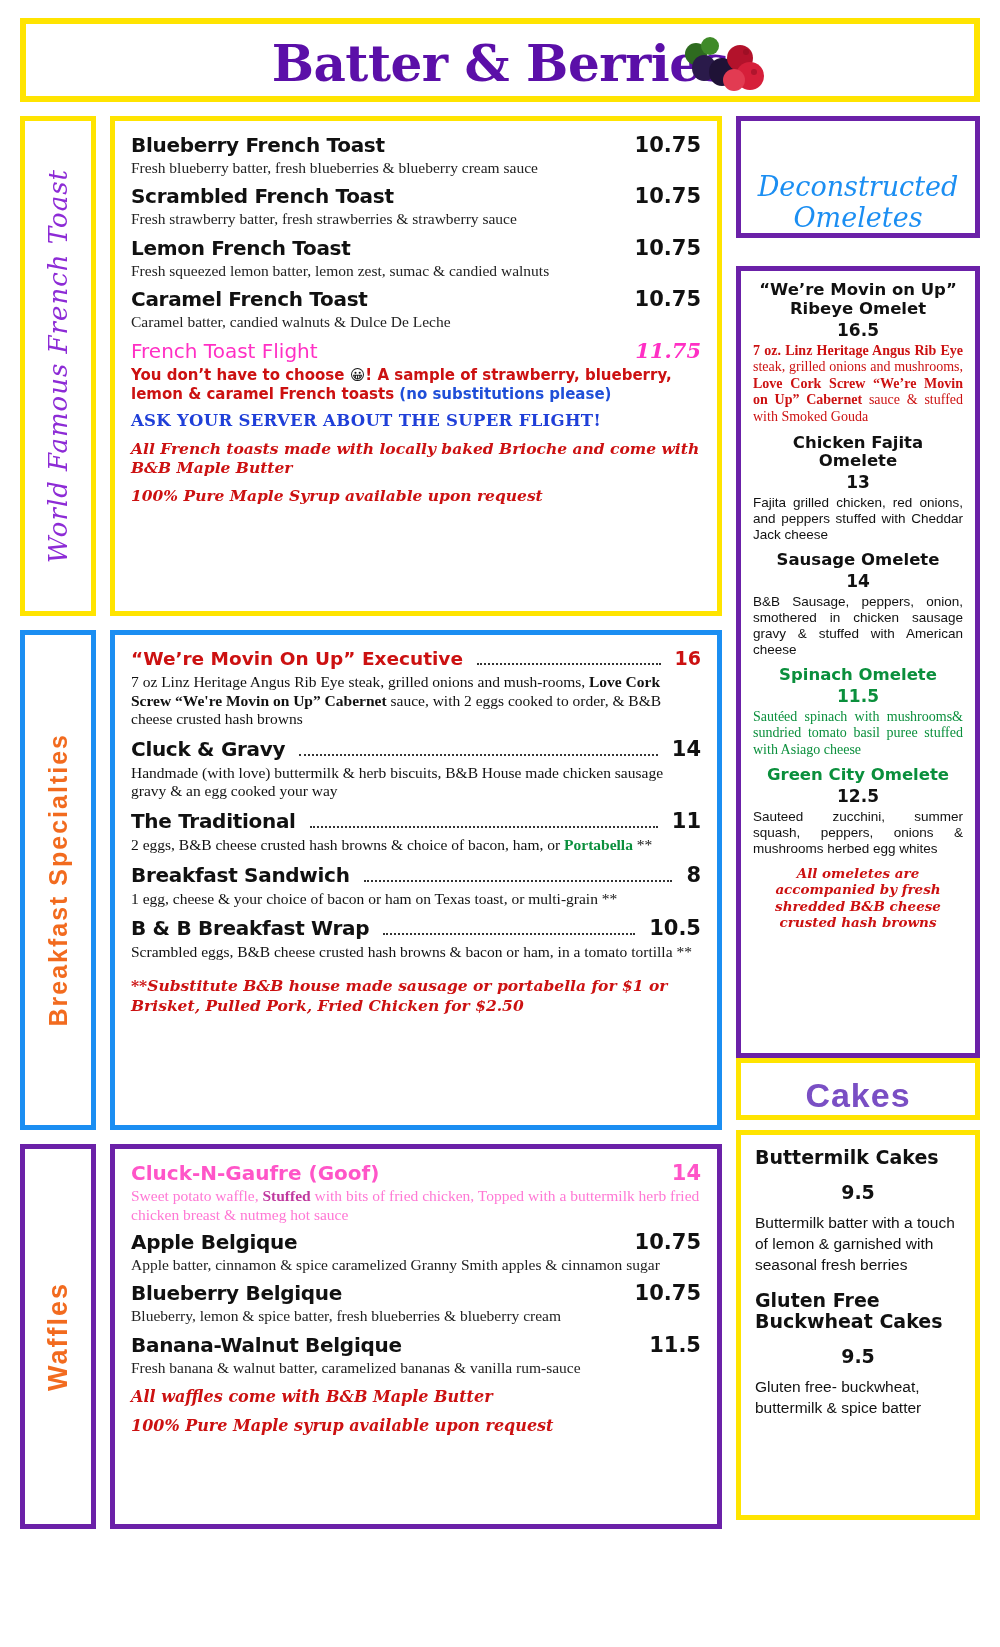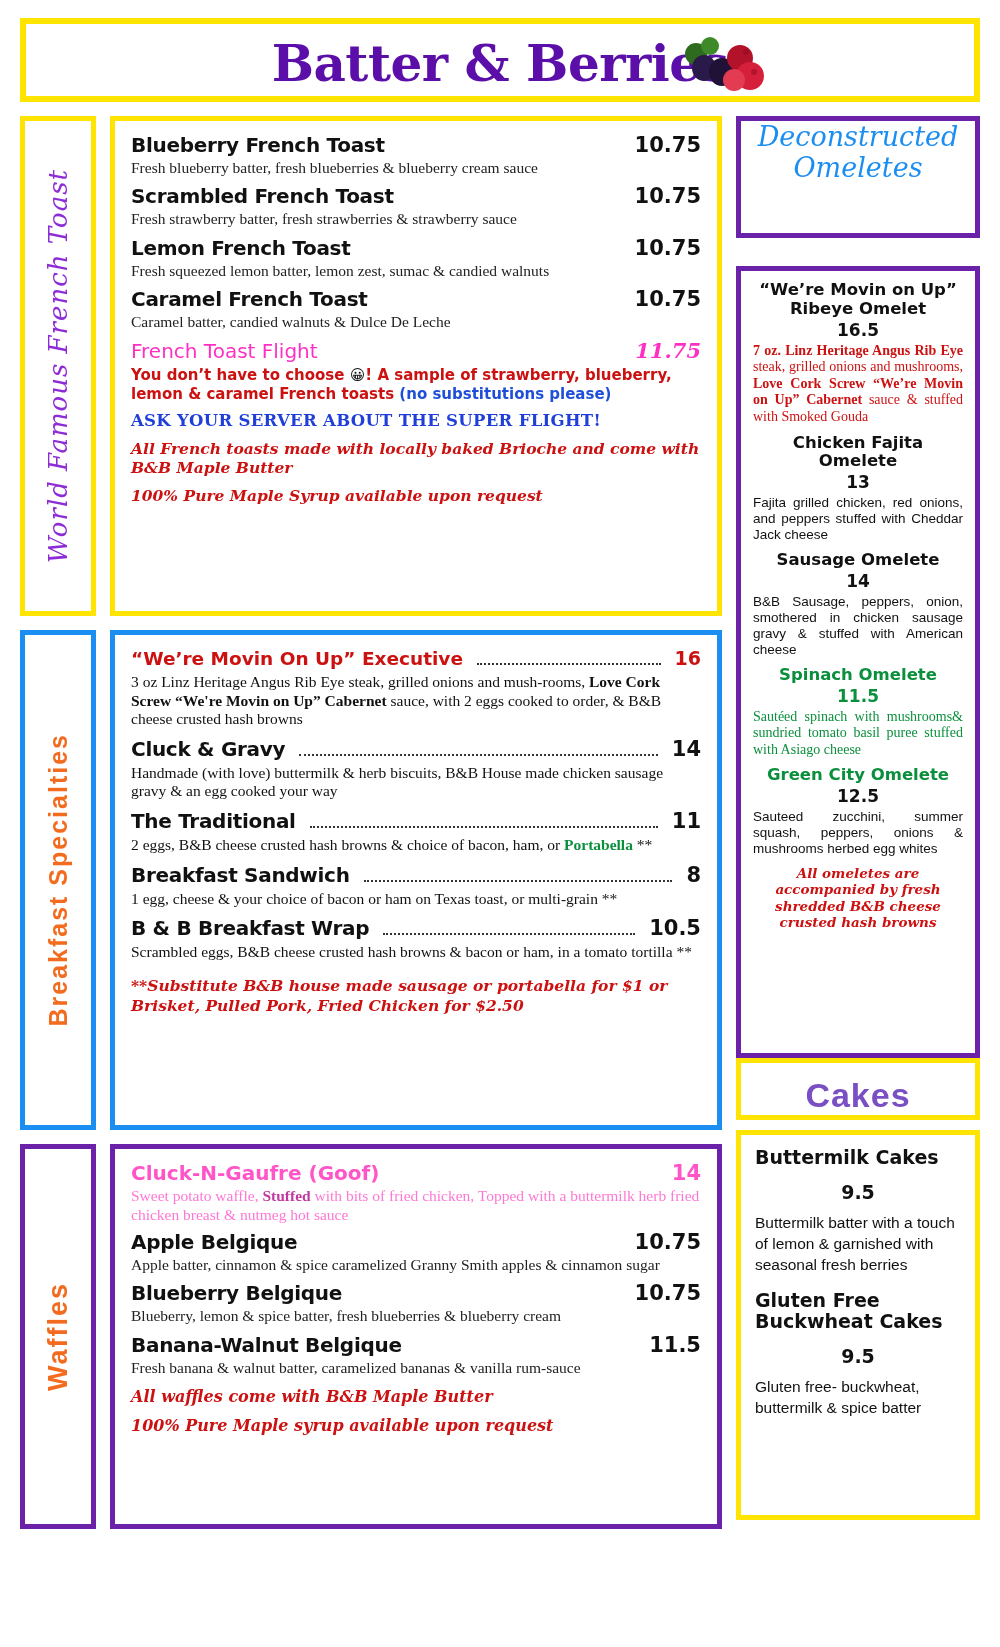--- a/index.html
+++ b/index.html
@@ -127,21 +127,21 @@
   }
 
   
   .wf-first-name { color:#ff55c8; font-family:"DejaVu Sans", sans-serif; font-weight:bold; font-size:20px;}
   .wf-first-price{ color:#ff55c8; font-family:"DejaVu Sans", sans-serif; font-weight:bold; font-size:21px;}
   .wf-first-desc { color:#ff77d4; font-family:"Liberation Serif", serif; font-size:15.5px; line-height:1.2; margin:2px 0 6px 0;}
   .wf-note { font-family:"DejaVu Serif", serif; font-style:italic; font-weight:bold; font-size:16px; color:#cc1111; margin-top:10px;}
   .deco-head {
     border:5px solid #6b21a8;
     height:122px;
-    display:flex; align-items:flex-start; justify-content:center;
+    display:flex; align-items:flex-end; justify-content:center;
     text-align:center;
   }
   .deco-head span {
     font-family:"DejaVu Serif", serif;
     font-style:italic;
     font-size:27px;
     color:#1b8ef2;
     line-height:1.15;
   }
   .omelets {
@@ -251,21 +251,21 @@
       </div>
 
       <div class="panel panel-bs">
 
         <div class="item-row">
           <div class="bs-first-name">“We’re Movin On Up”  Executive</div>
           <div class="dots"></div>
           <div class="bs-first-price">16</div>
         </div>
         <div class="bs-desc">
-          <span>3 oz Linz Heritage Angus Rib Eye steak, grilled onions and mush-rooms, </span><b>Love Cork Screw “We're Movin on Up” Cabernet</b><span> sauce, with 2 eggs cooked to order, &amp; B&amp;B cheese crusted hash browns</span>
+          <span>7 oz Linz Heritage Angus Rib Eye steak, grilled onions and mush-rooms, </span><b>Love Cork Screw “We're Movin on Up” Cabernet</b><span> sauce, with 2 eggs cooked to order, &amp; B&amp;B cheese crusted hash browns</span>
         </div>
 
         <div class="item-row">
           <div class="item-name">Cluck &amp; Gravy</div>
           <div class="dots"></div>
           <div class="item-price">14</div>
         </div>
         <div class="bs-desc">Handmade (with love) buttermilk &amp; herb biscuits, B&amp;B House made chicken sausage gravy &amp; an egg cooked your way</div>
 
         <div class="item-row">

